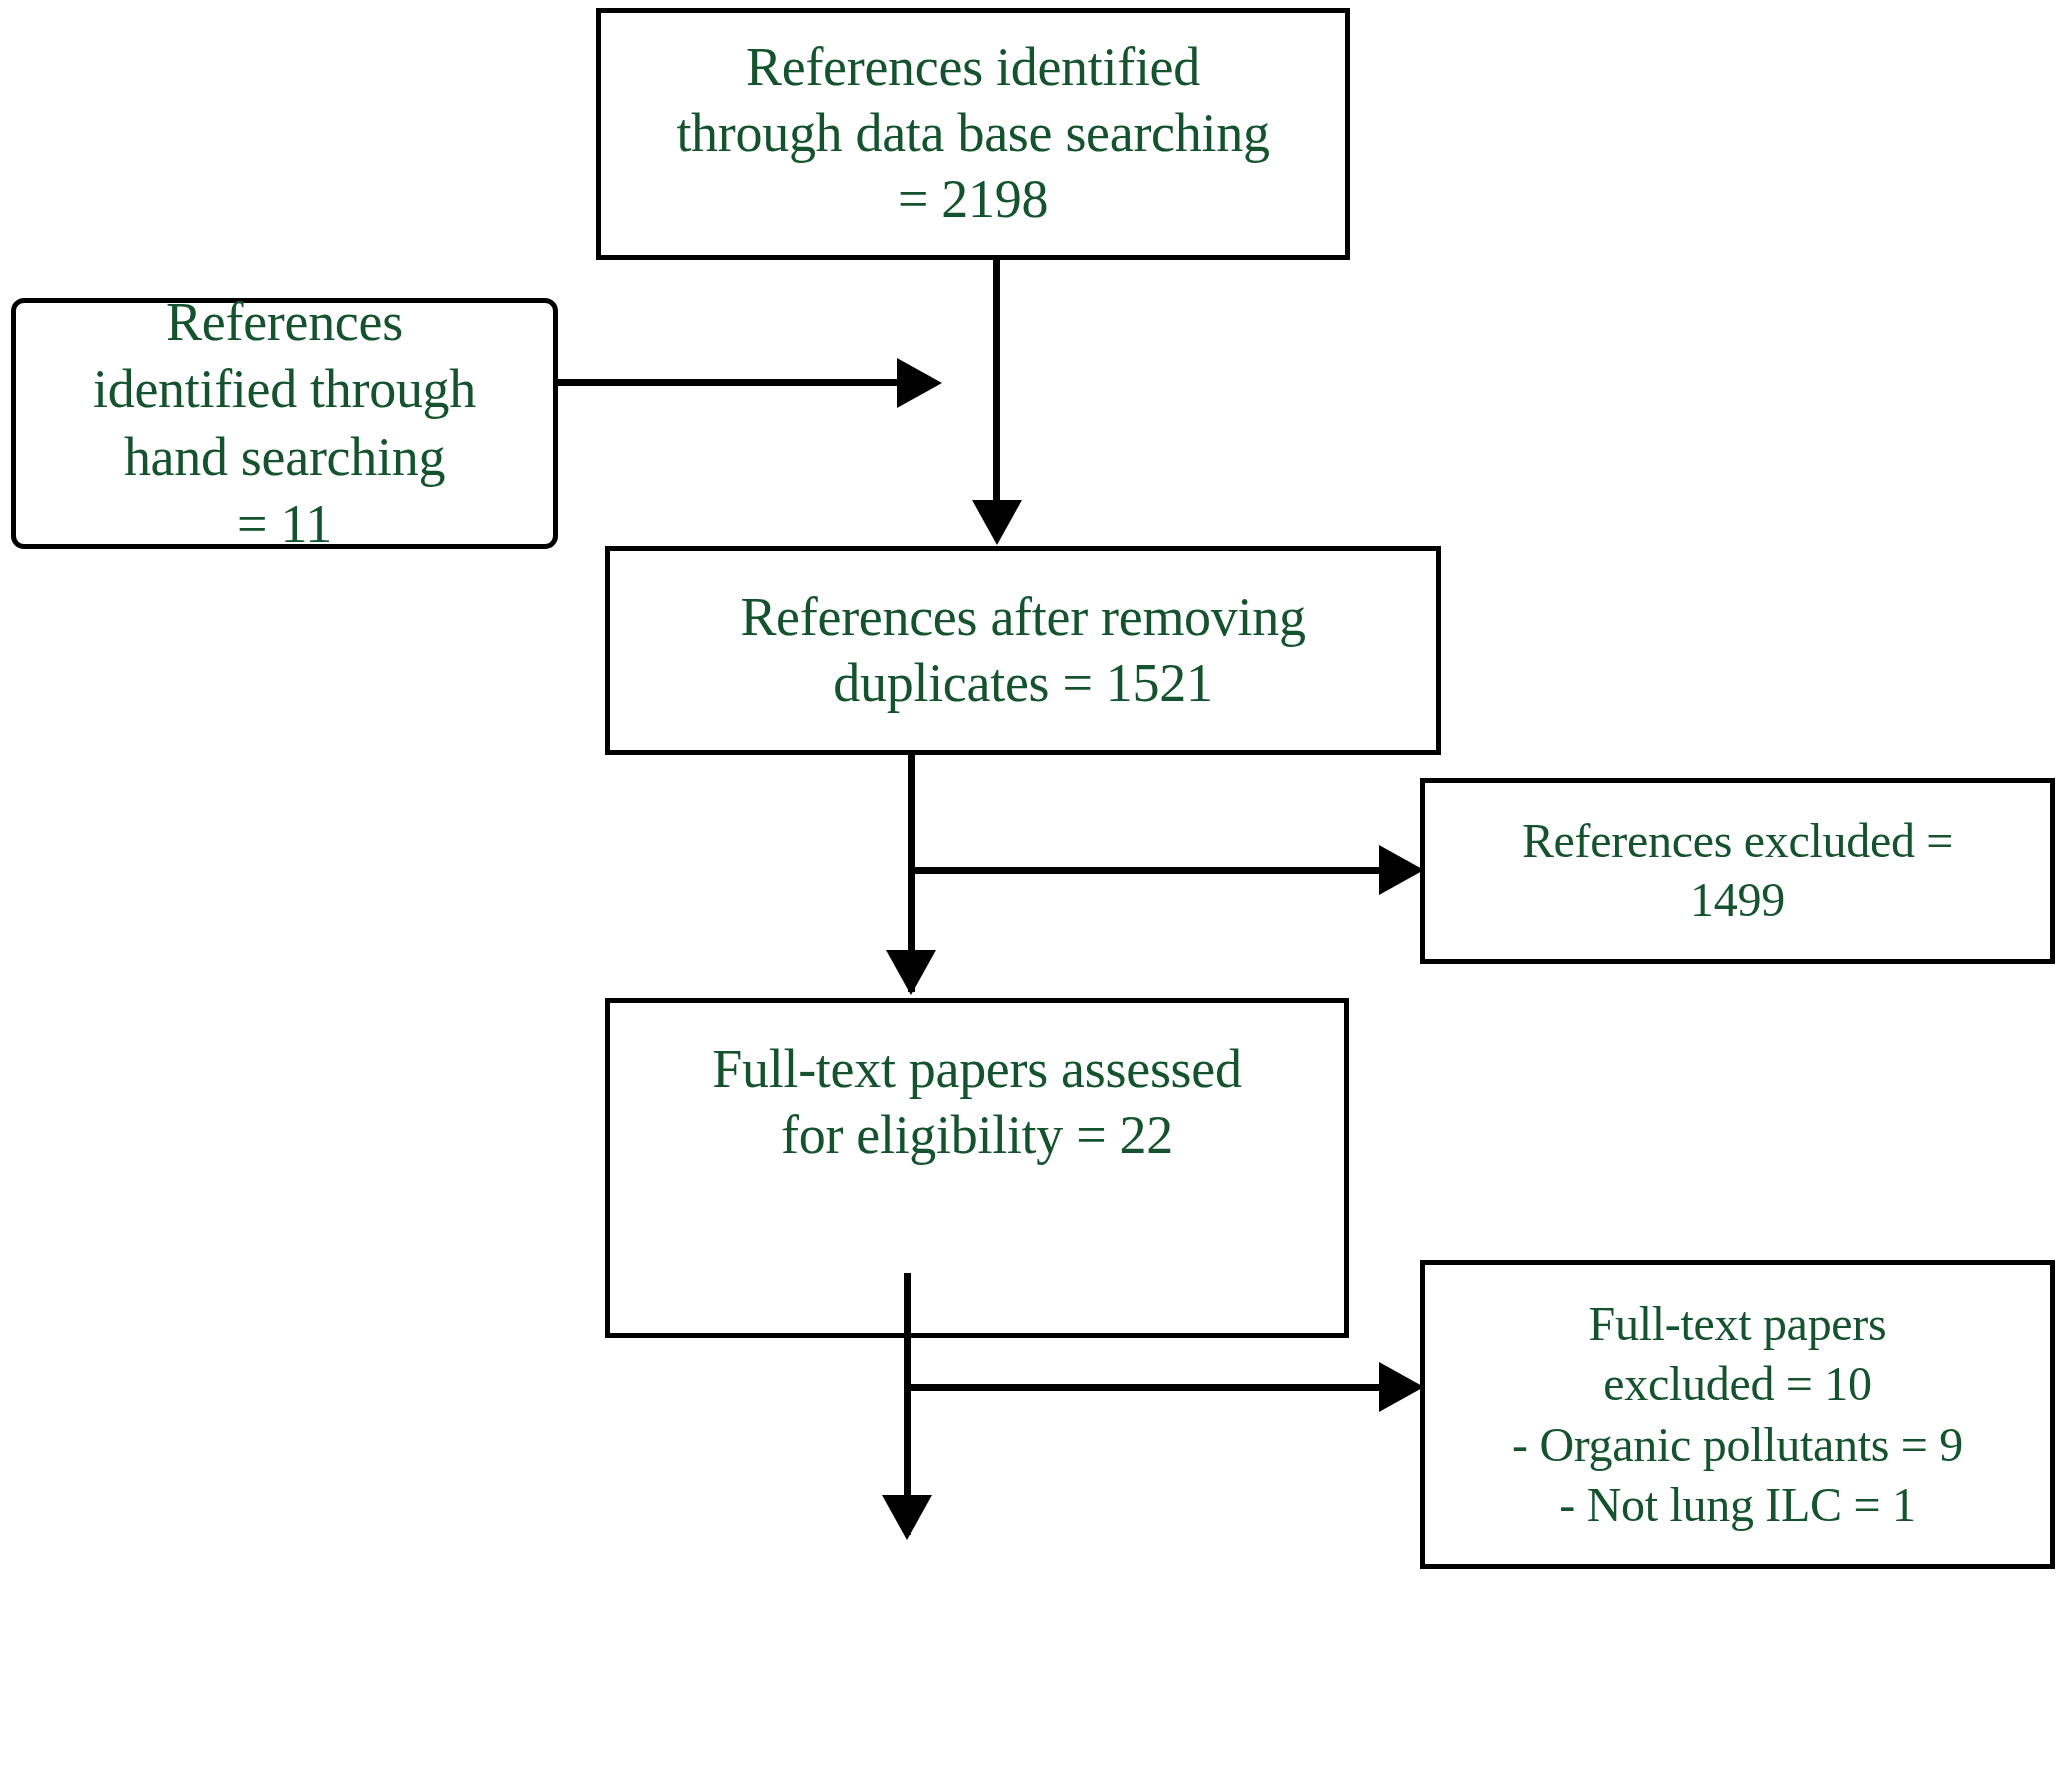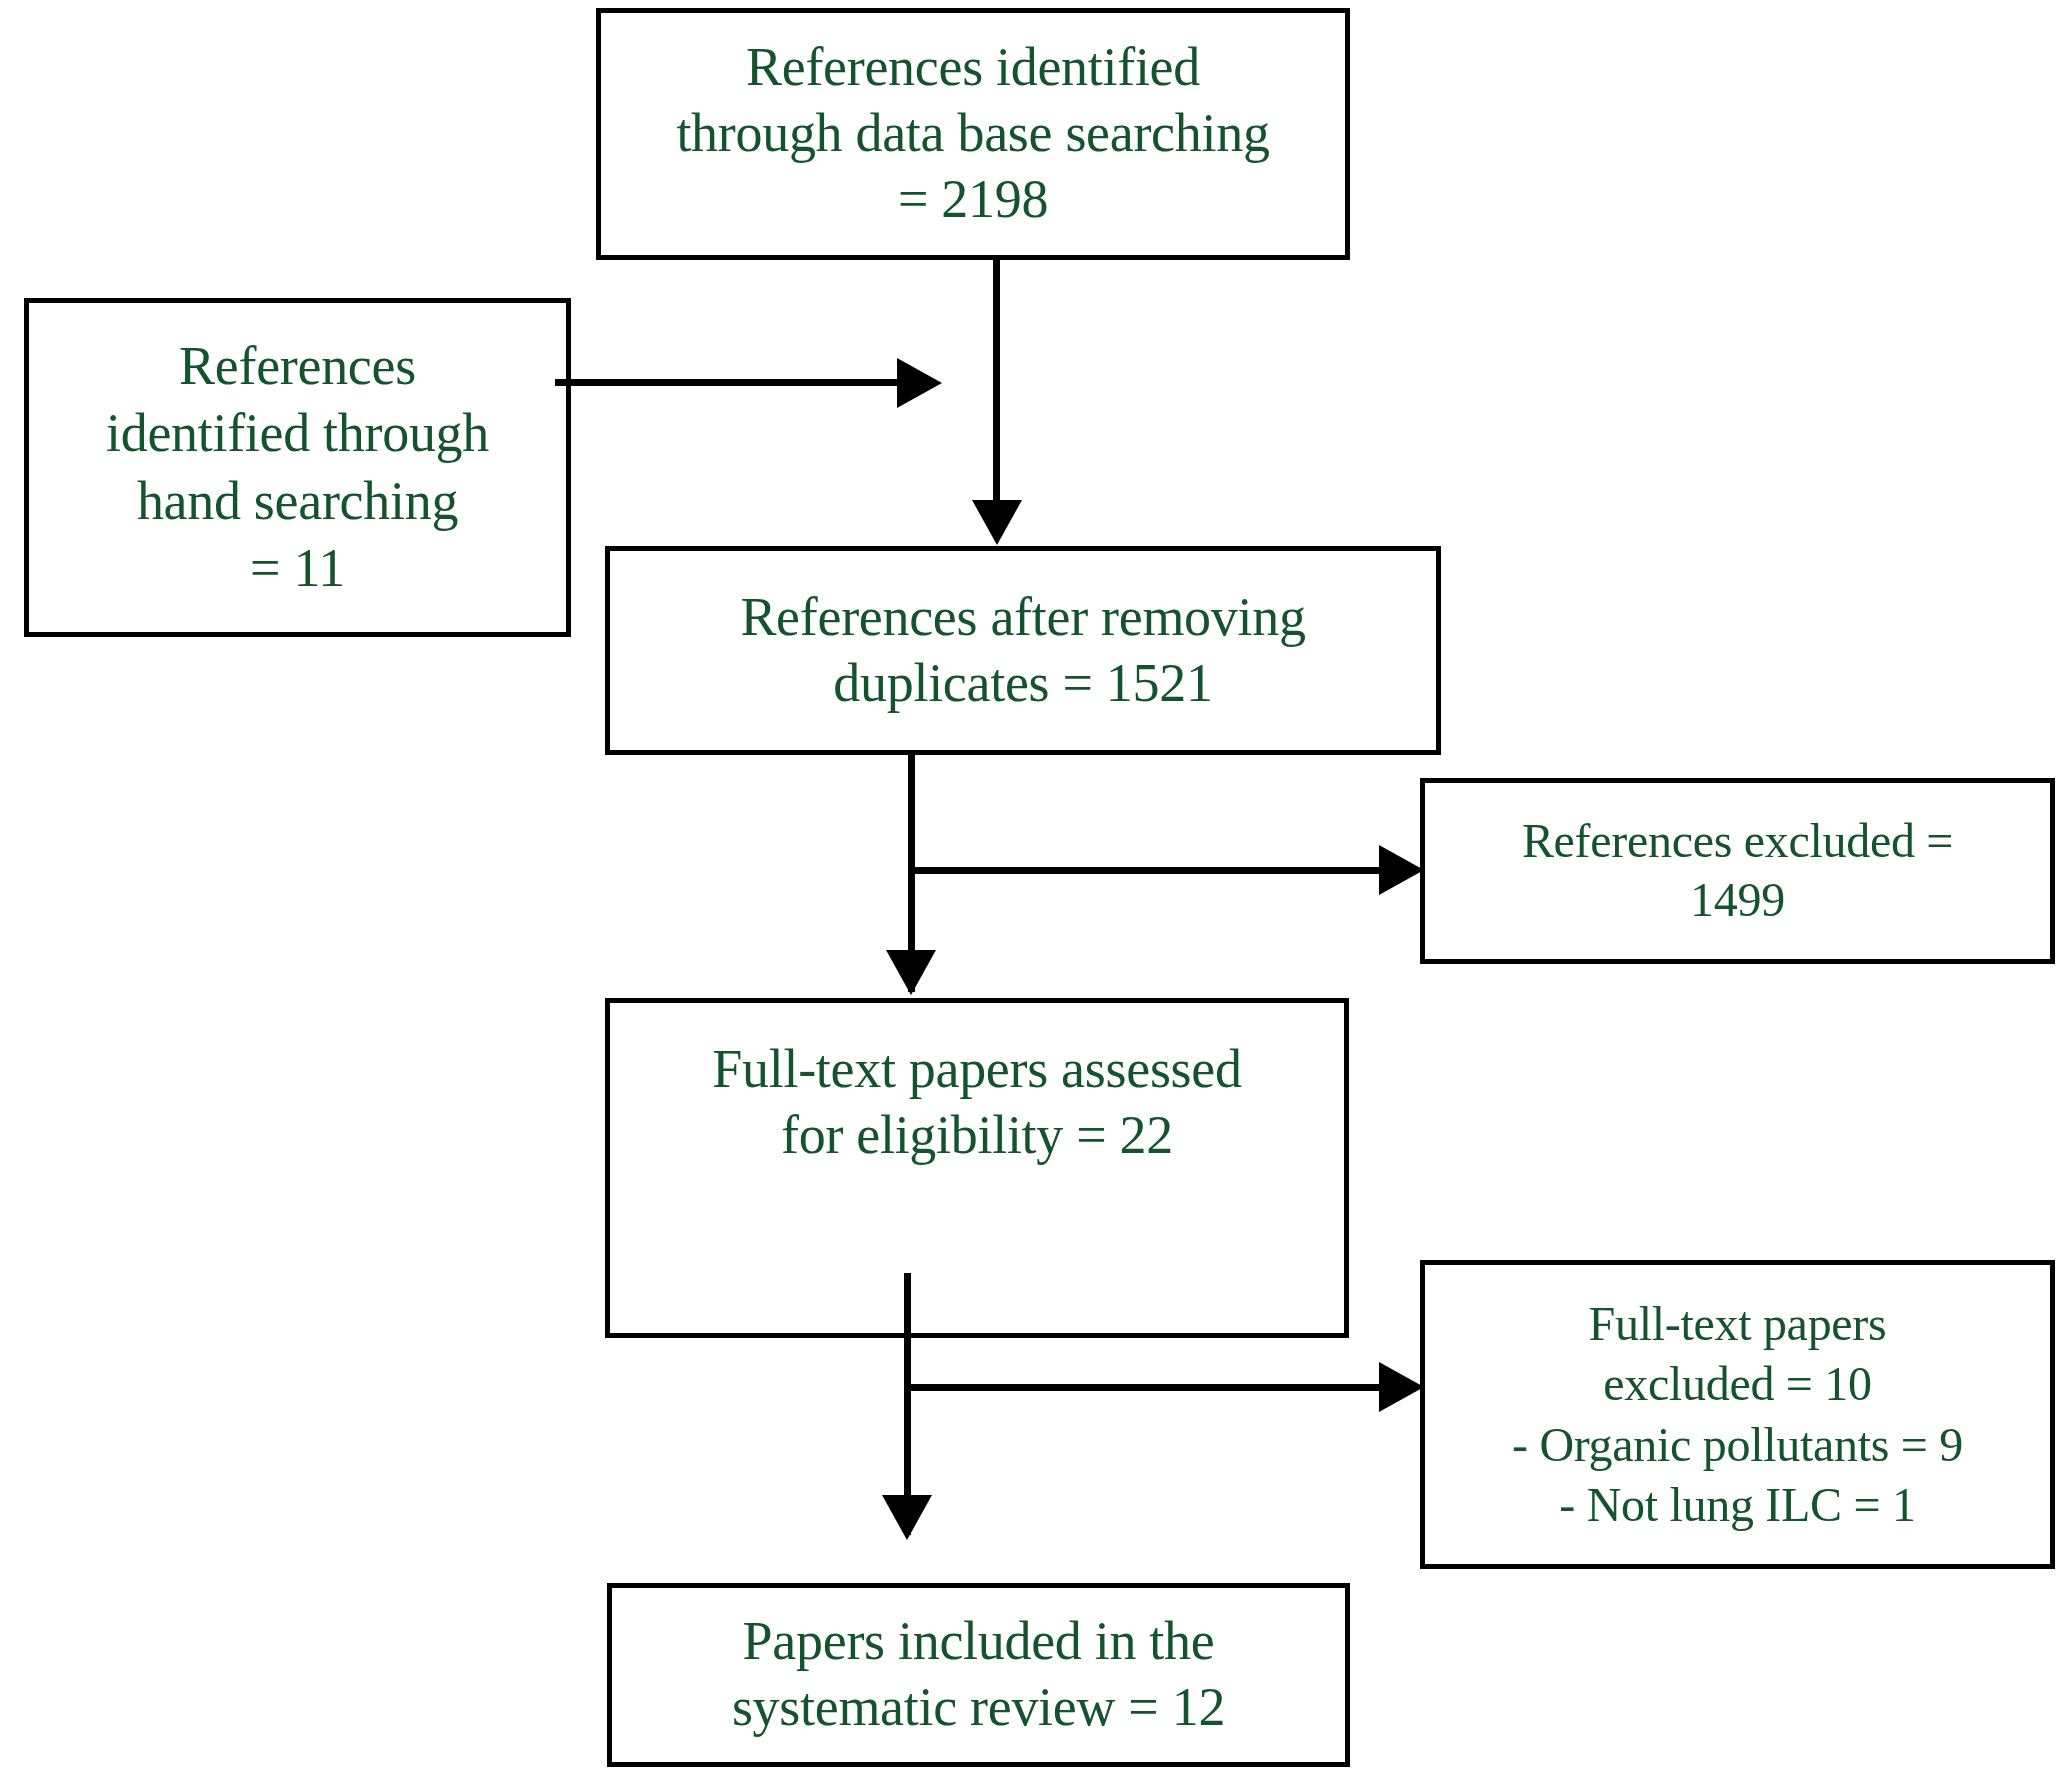--- a/index.html
+++ b/index.html
@@ -31,21 +31,21 @@
     color: #14532d;
     font-size: 52px;
     line-height: 1.22;
     letter-spacing: -0.3px;
     white-space: pre-line;
   }
   
   #node-db-search   { left: 596px;  top: 8.2px;   width: 754px; height: 252px; }
   #node-db-search .txt { font-size: 54px; }
 
-  #node-hand-search { left: 24px;   top: 298px;  width: 547px;  height: 339px; }
+  #node-hand-search { left: 11px;   top: 298px;  width: 547px;  height: 251px; border-radius: 13px; }
   #node-hand-search .txt { font-size: 54px; line-height: 1.25; }
 
   #node-dedup       { left: 605px;  top: 546px;  width: 836px; height: 209px; font-family: Liberation Serif, serif; }
   #node-dedup .txt  { font-size: 54px; }
 
   #node-excluded    { left: 1420px; top: 778px; width: 635px; height: 186px; }
   #node-excluded .txt { font-size: 48px; }
 
   #node-fulltext    { left: 605px;  top: 998px; width: 744px; height: 340px; }
   #node-fulltext .txt { font-size: 54px; align-self: flex-start; padding-top: 34px; }
@@ -140,24 +140,20 @@
 for eligibility = 22</span>
   </div>
 
   <div class="node" id="node-ft-excluded">
     <span class="txt">Full-text papers
 excluded = 10
 -  Organic pollutants = 9
 -  Not lung ILC = 1</span>
   </div>
 
-  <div class="node" id="node-included">
-    <span class="txt">Papers included in the
-systematic review = 12</span>
-  </div>
 
   <div class="vline" id="conn-db-to-dedup-line"></div>
   <div class="arrowhead arrow-down" id="conn-db-to-dedup-head"></div>
 
   <div class="hline" id="conn-hand-line"></div>
   <div class="arrowhead arrow-right" id="conn-hand-head"></div>
 
   <div class="vline" id="conn-dedup-trunk"></div>
   <div class="arrowhead arrow-down" id="conn-dedup-head"></div>
 

